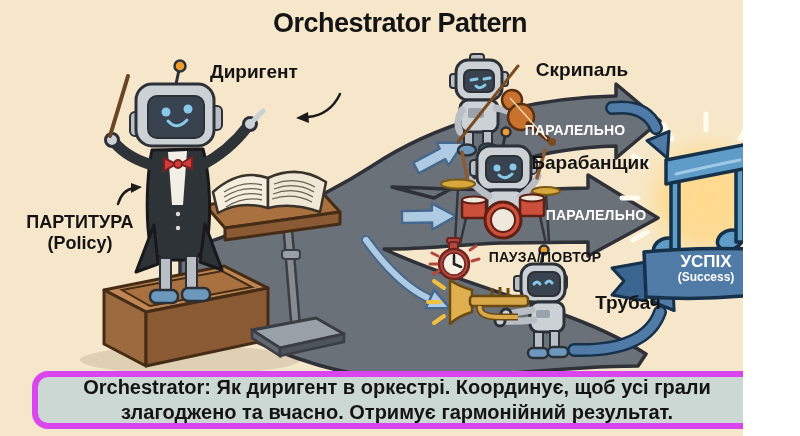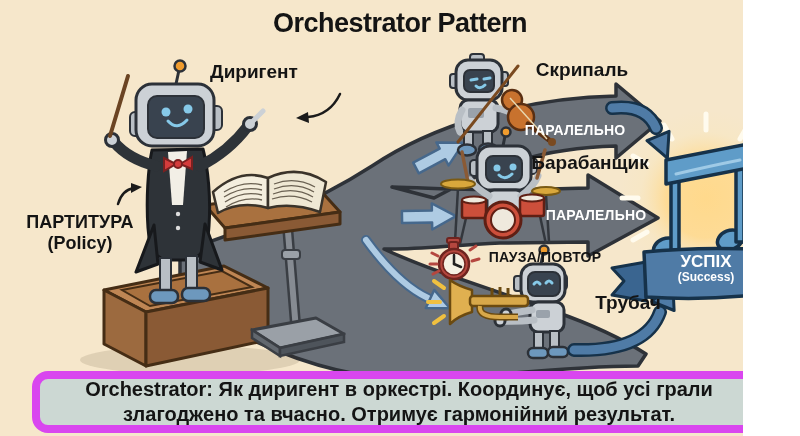--- a/index.html
+++ b/index.html
@@ -19,21 +19,21 @@
     font-family:"Liberation Sans", sans-serif;overflow:hidden;}
   .stage svg{position:absolute;left:0;top:0;}
   .lbl{position:absolute;transform:translateX(-50%);white-space:nowrap;
     font-weight:700;color:var(--ink);text-align:center;line-height:1.08;}
   .white{color:var(--whiteText);}
   .title{font-size:27px;letter-spacing:-0.5px;}
   .name{font-size:19px;}
   .mode{font-size:14px;letter-spacing:0.2px;}
   .two{line-height:21px;margin-top:8px;}
   .caption-box{position:absolute;left:32px;top:371px;width:718px;height:46px;
-    background:var(--captionBg);border:8px solid #d946ef;border-radius:16px;
+    background:var(--captionBg);border:6px solid #d946ef;border-radius:16px;
     display:flex;flex-direction:column;justify-content:center;align-items:center;}
   .caption-box div{font-weight:700;font-size:20px;color:var(--ink);line-height:25px;white-space:nowrap;}
   
   .road{fill:var(--road);stroke:var(--roadEdge);stroke-width:3.5;stroke-linejoin:round;}
   .flowA{fill:var(--flow);stroke:var(--flowEdge);stroke-width:2.5;stroke-linejoin:round;}
   .flowShaftU{fill:none;stroke:var(--flowEdge);stroke-width:10;stroke-linecap:round;}
   .flowShaftO{fill:none;stroke:var(--flow);stroke-width:6;stroke-linecap:round;}
   .steelU{fill:none;stroke:var(--steelEdge);stroke-width:14;stroke-linecap:round;}
   .steelO{fill:none;stroke:var(--steel);stroke-width:9;stroke-linecap:round;}
   .steelHead{fill:var(--steel);stroke:var(--steelEdge);stroke-width:3;stroke-linejoin:round;}

